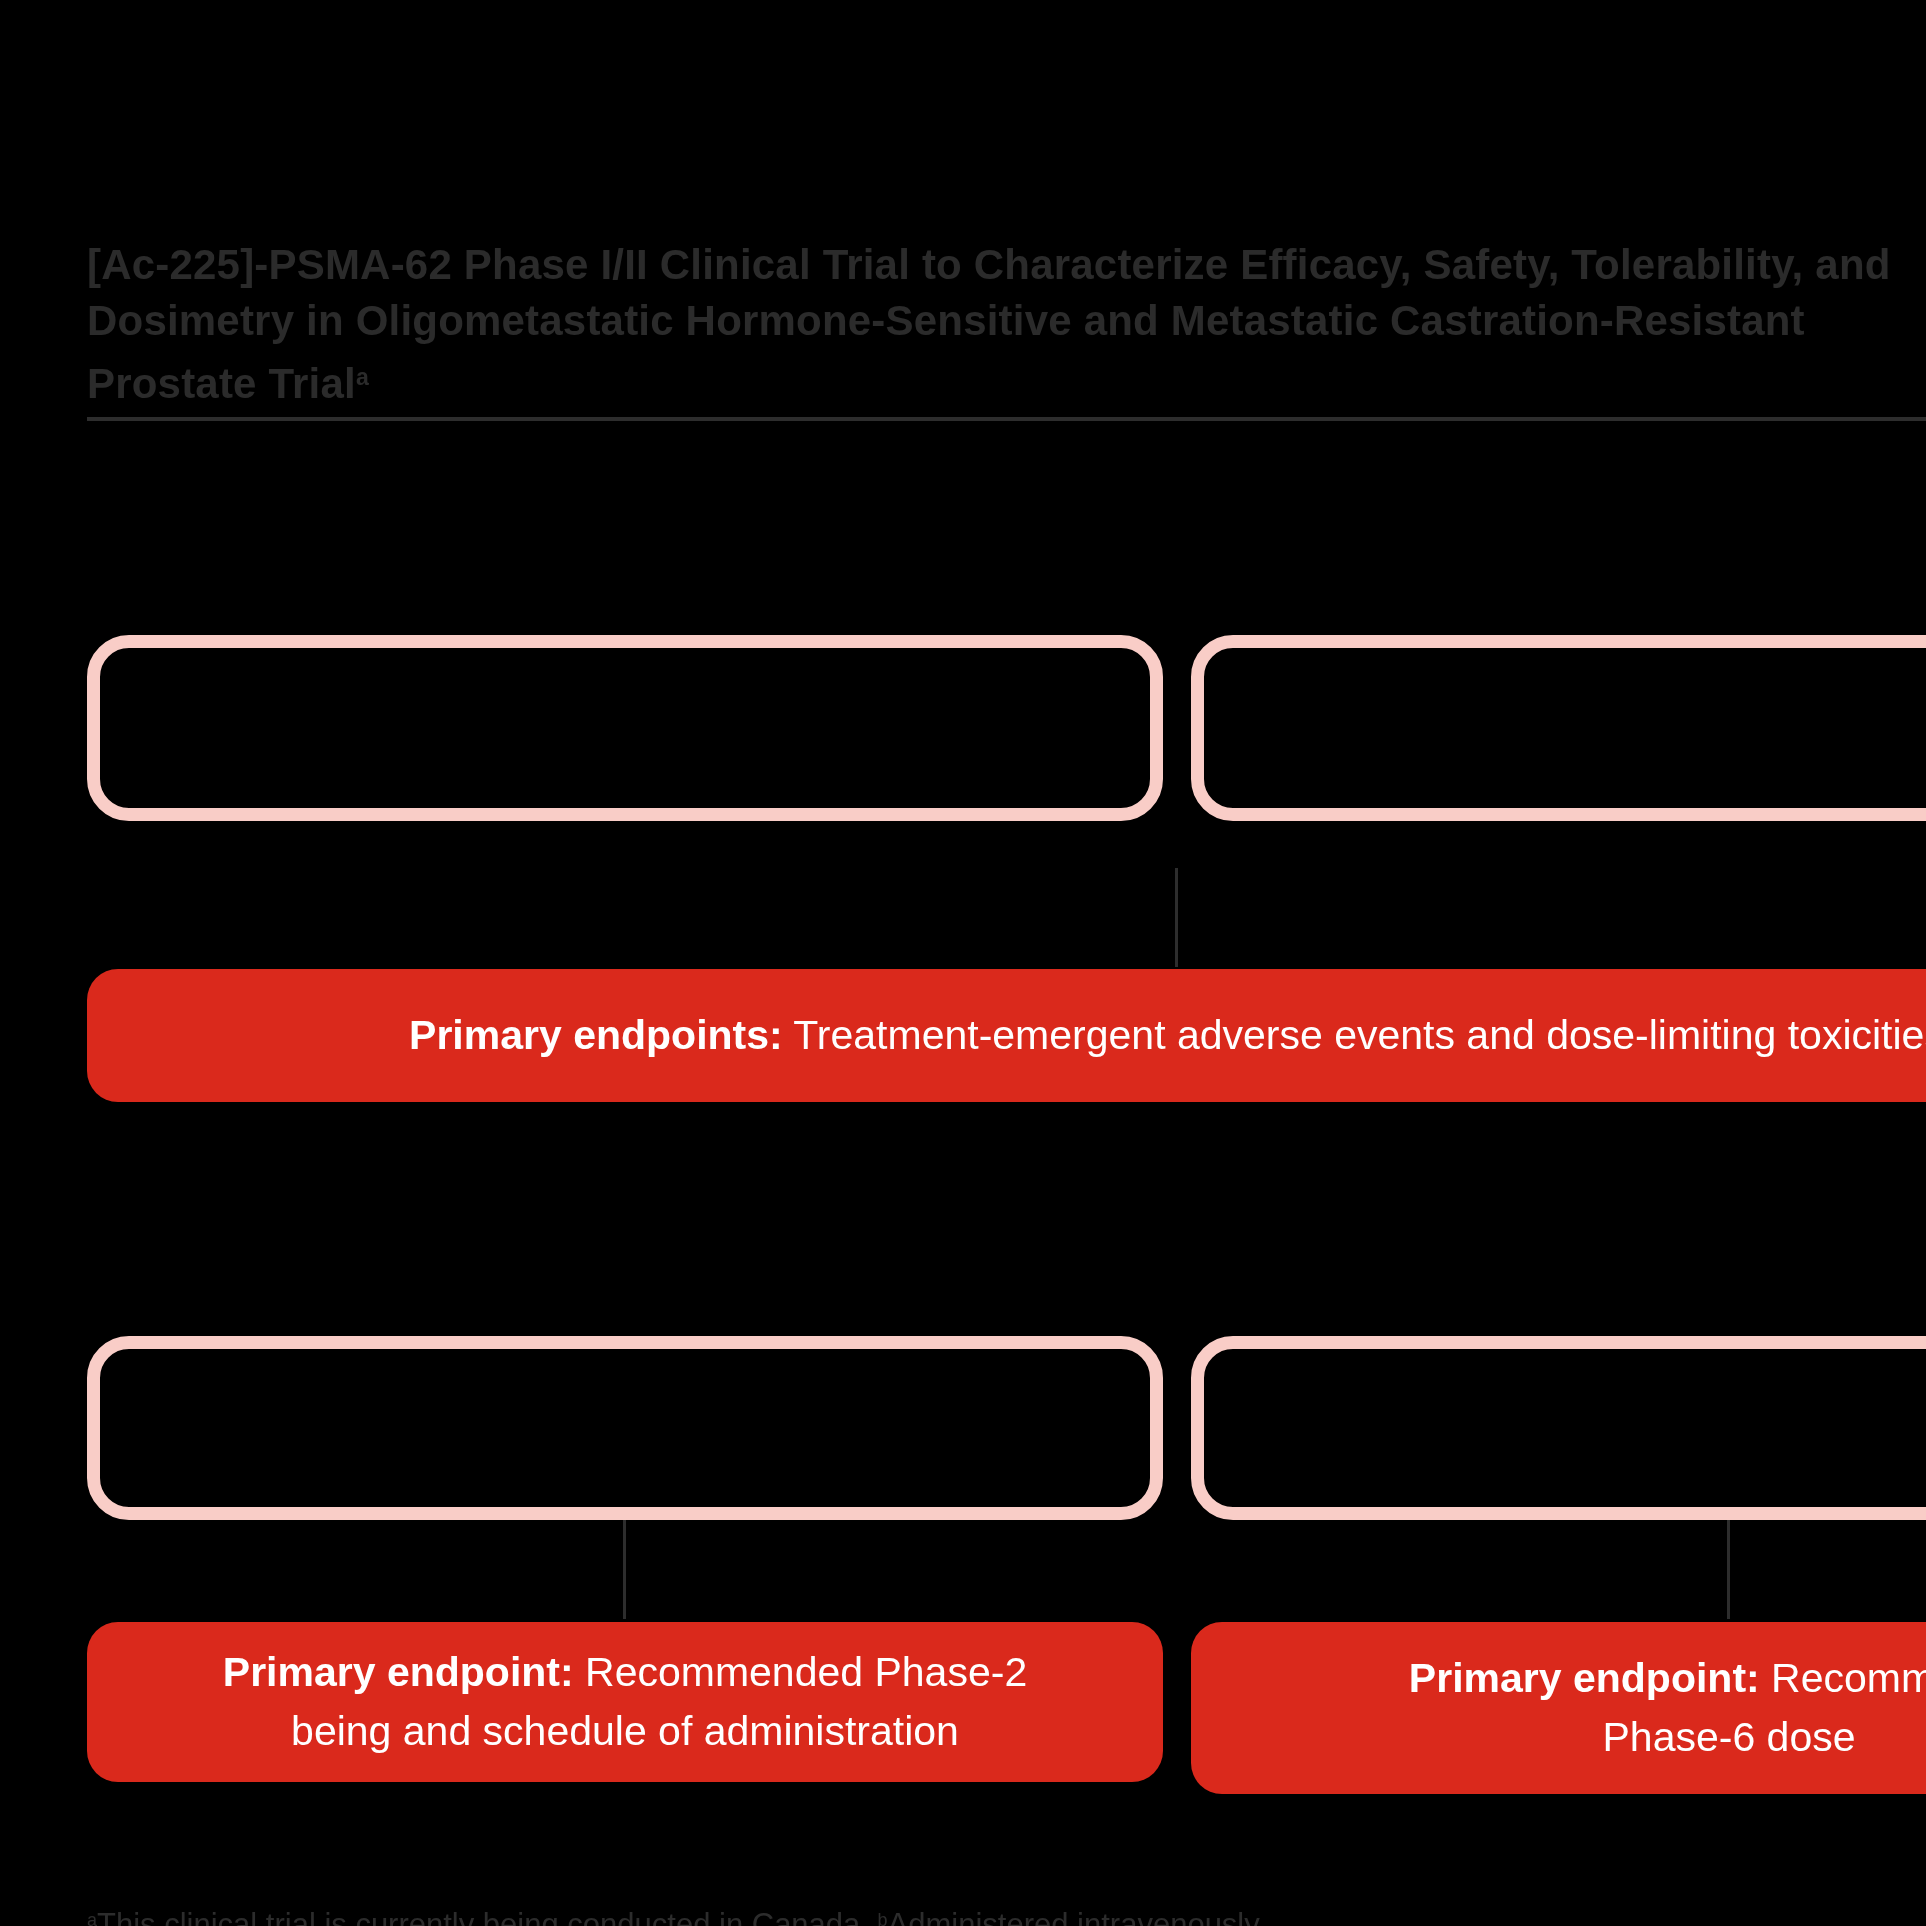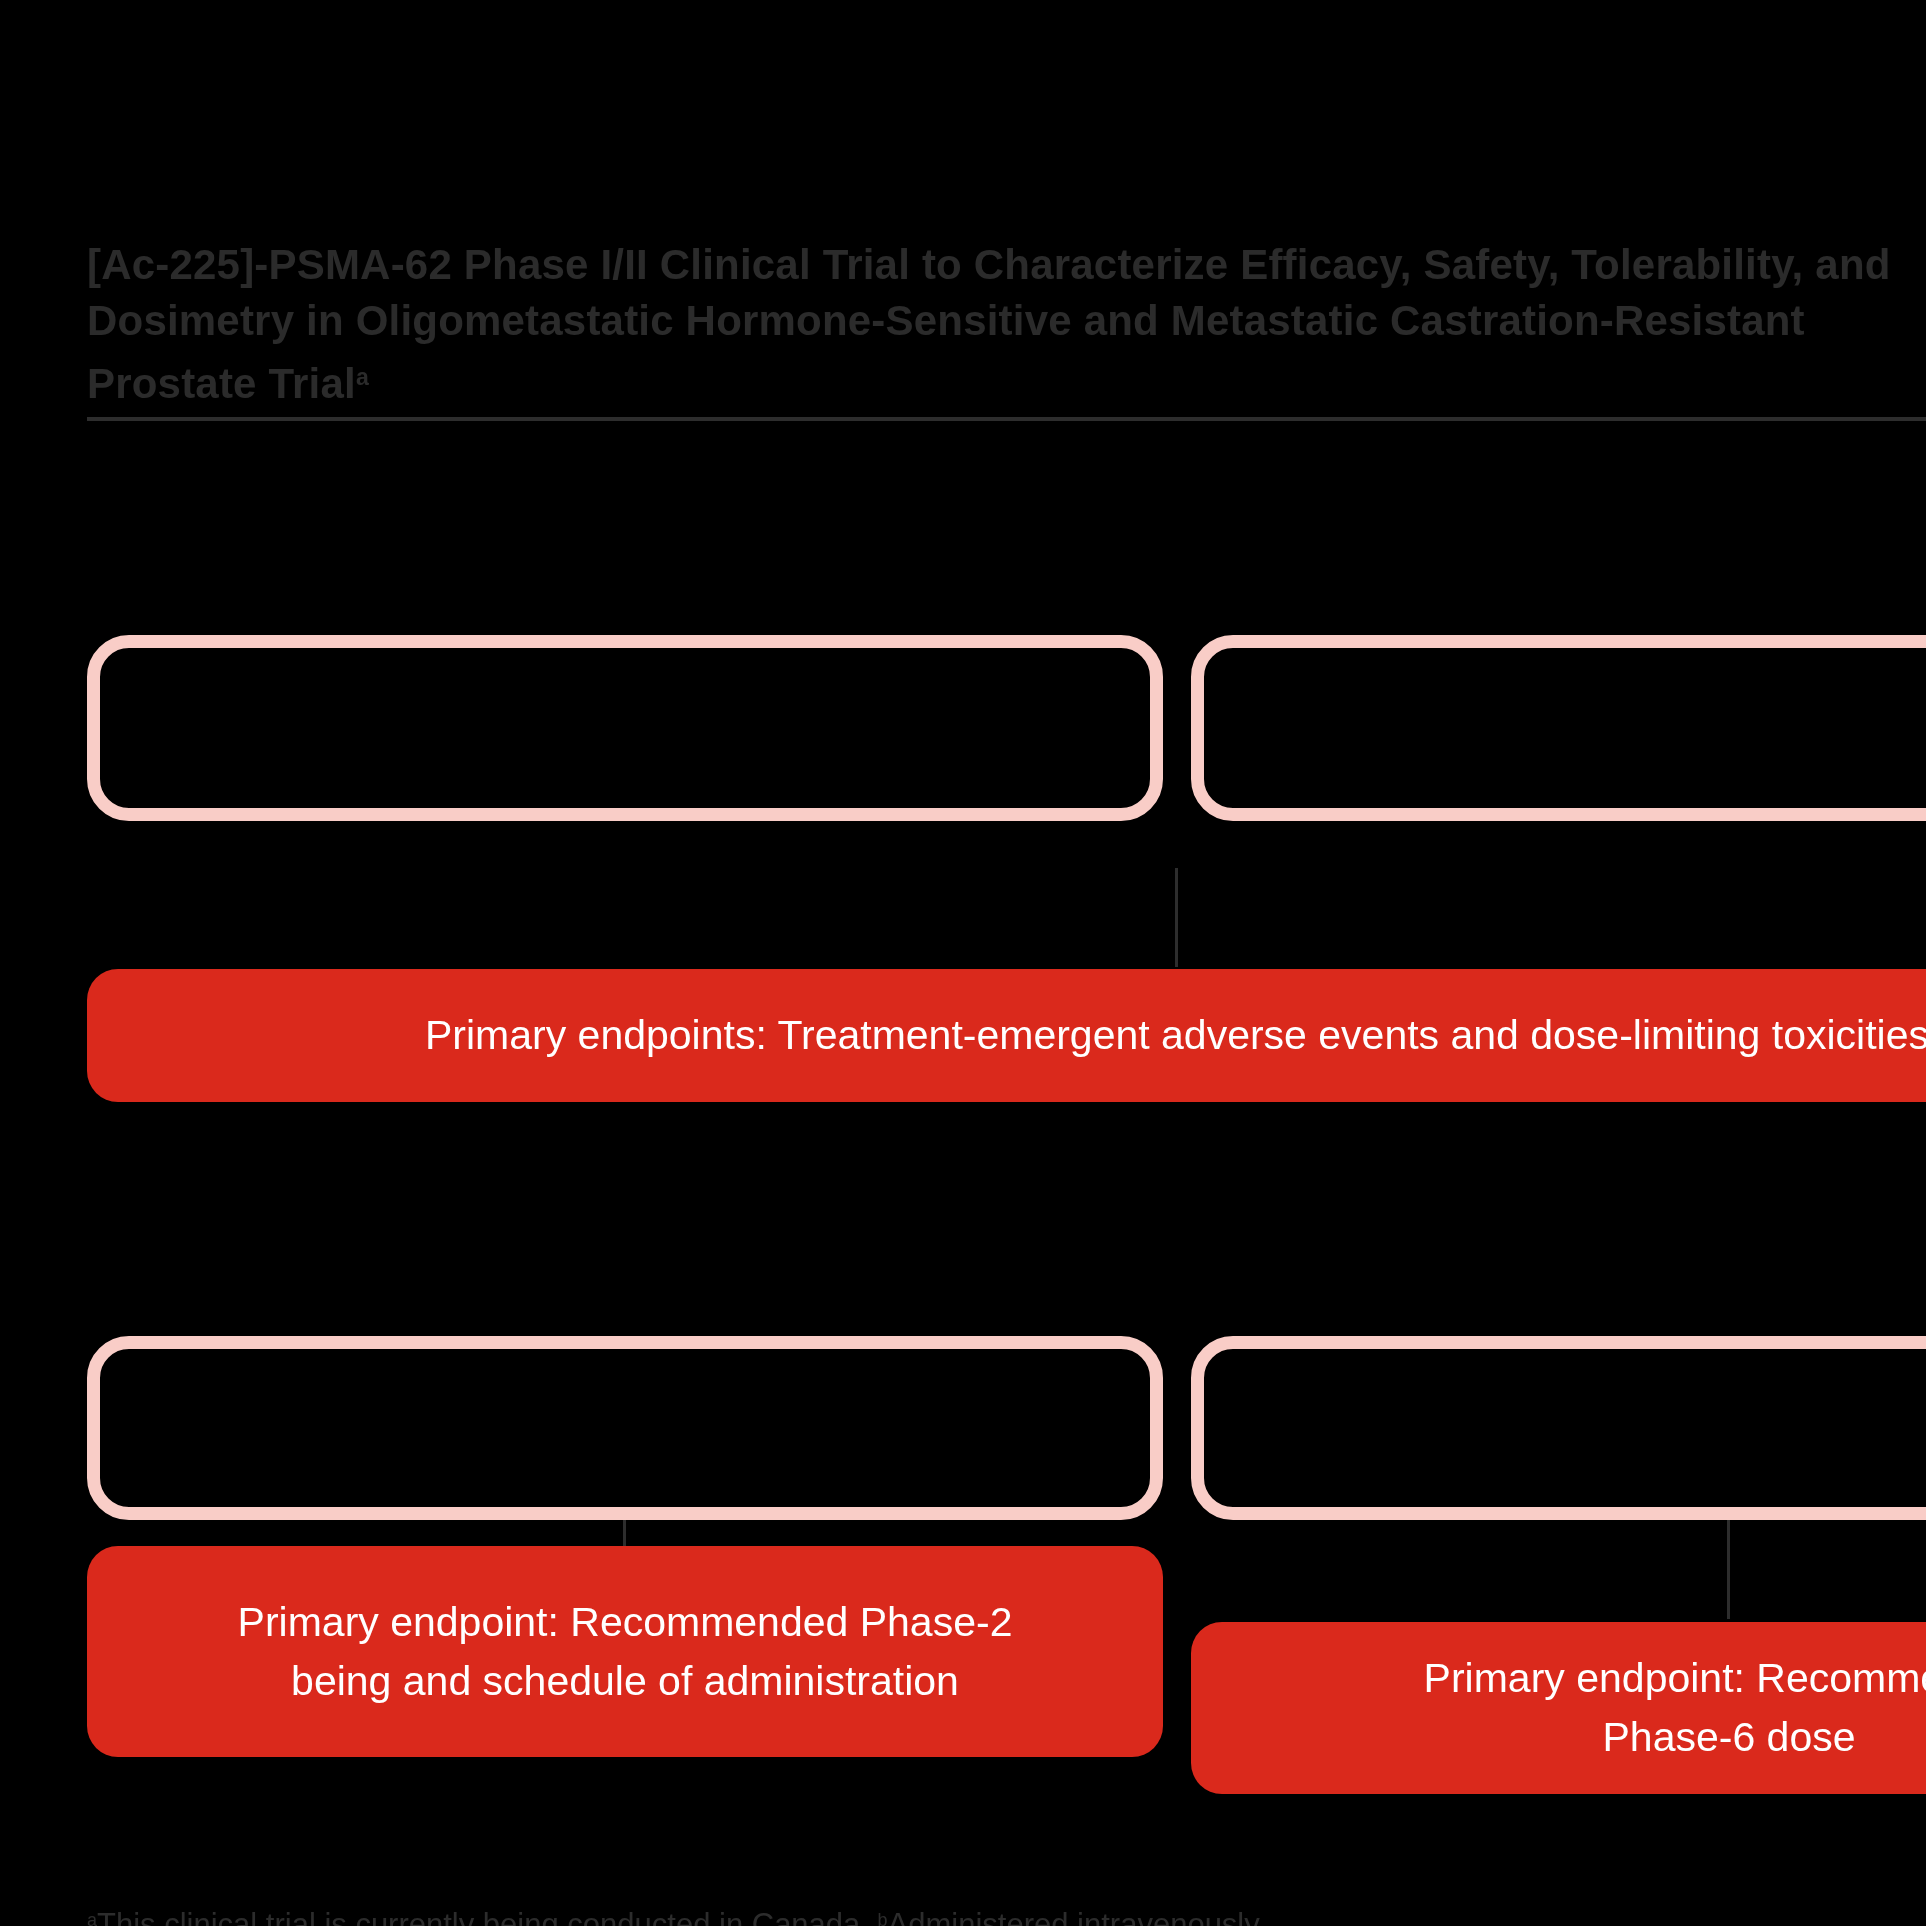--- a/index.html
+++ b/index.html
@@ -67,23 +67,23 @@
     color:#ffffff;
     display:flex;
     flex-direction:column;
     align-items:center;
     justify-content:center;
     text-align:center;
     font-size:41px;
     line-height:59px;
     padding:0 46px;
   }
-  .banner .lbl{font-weight:400;}
+  .banner .lbl{font-weight:700;}
   .banner-r1{left:87px; top:969px; width:2180px; height:133px;}
-  .banner-r2-left {left:87px;  top:1546px; width:1076px; height:211px;}
+  .banner-r2-left {left:87px;  top:1622px; width:1076px; height:160px;}
   .banner-r2-right{left:1191px; top:1622px; width:1076px; height:172px;}
 
   
   .footnotes{
     left:87px;
     top:1901px;
     width:2188px;
     color:#2c2c2c;
     font-size:31px;
     line-height:39px;

